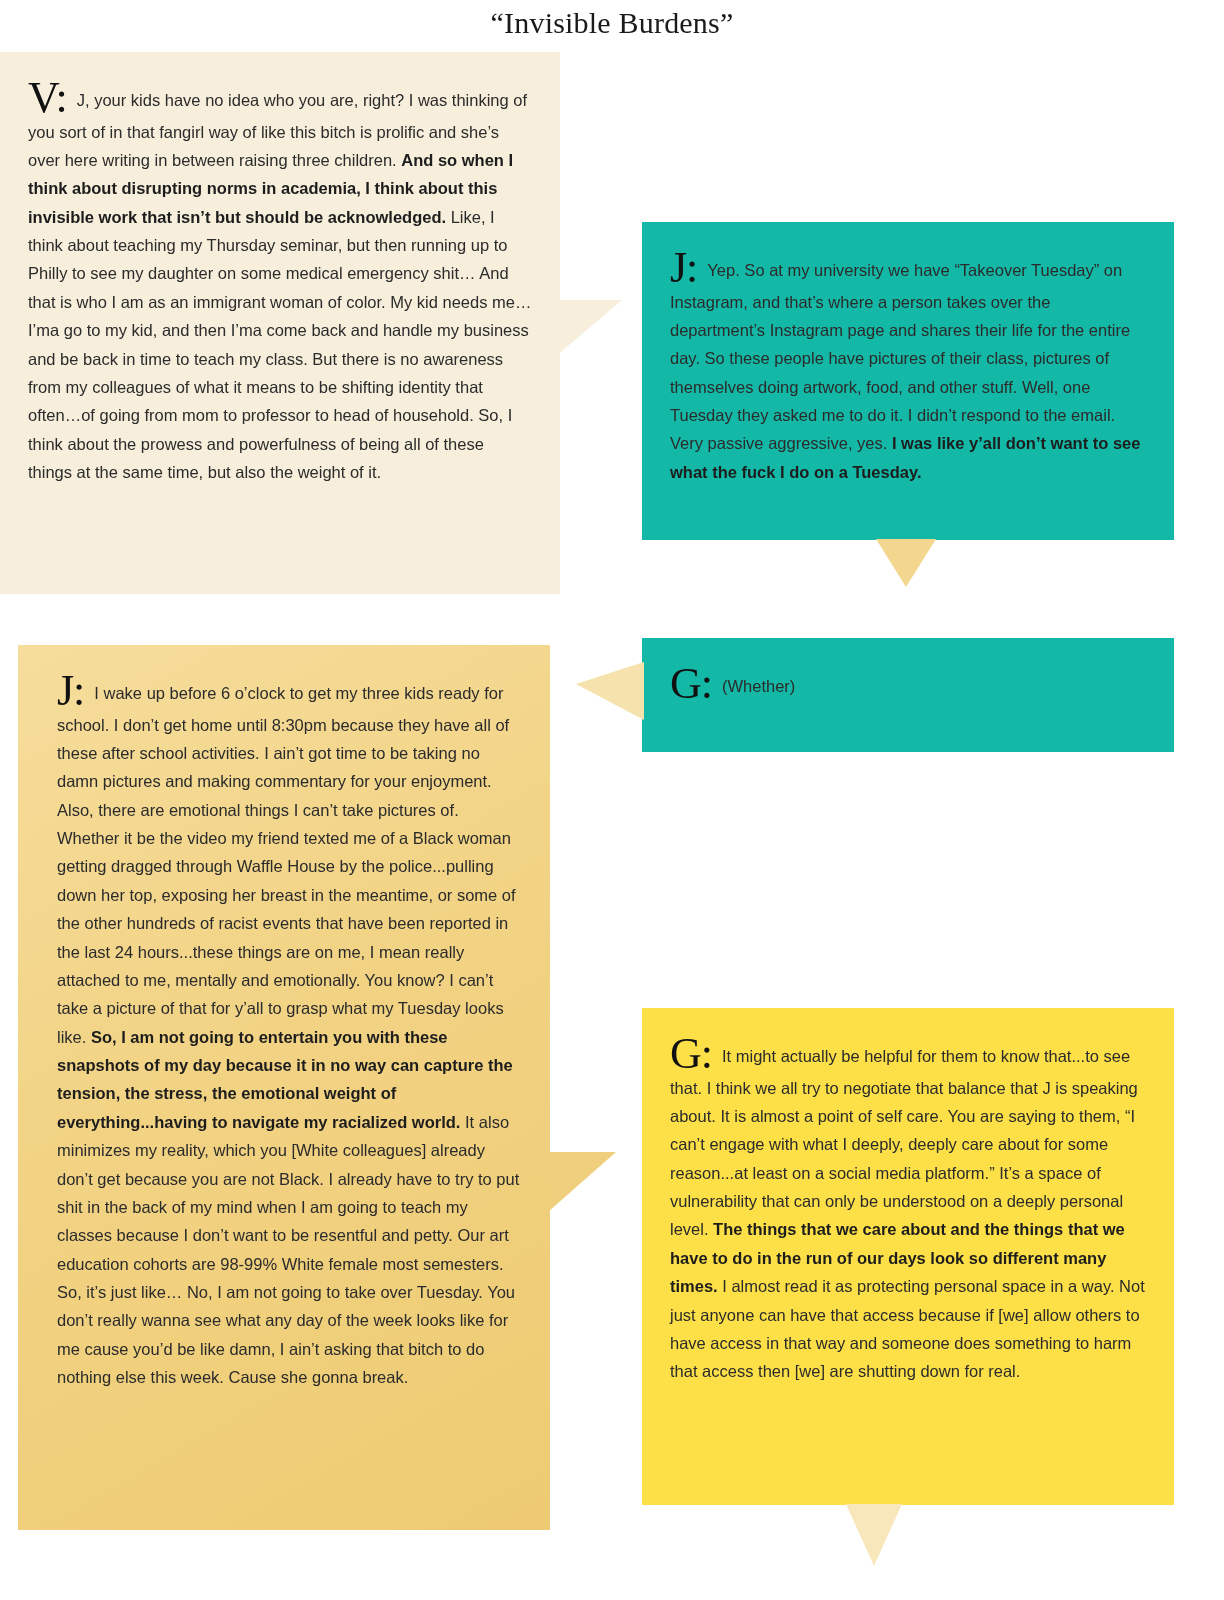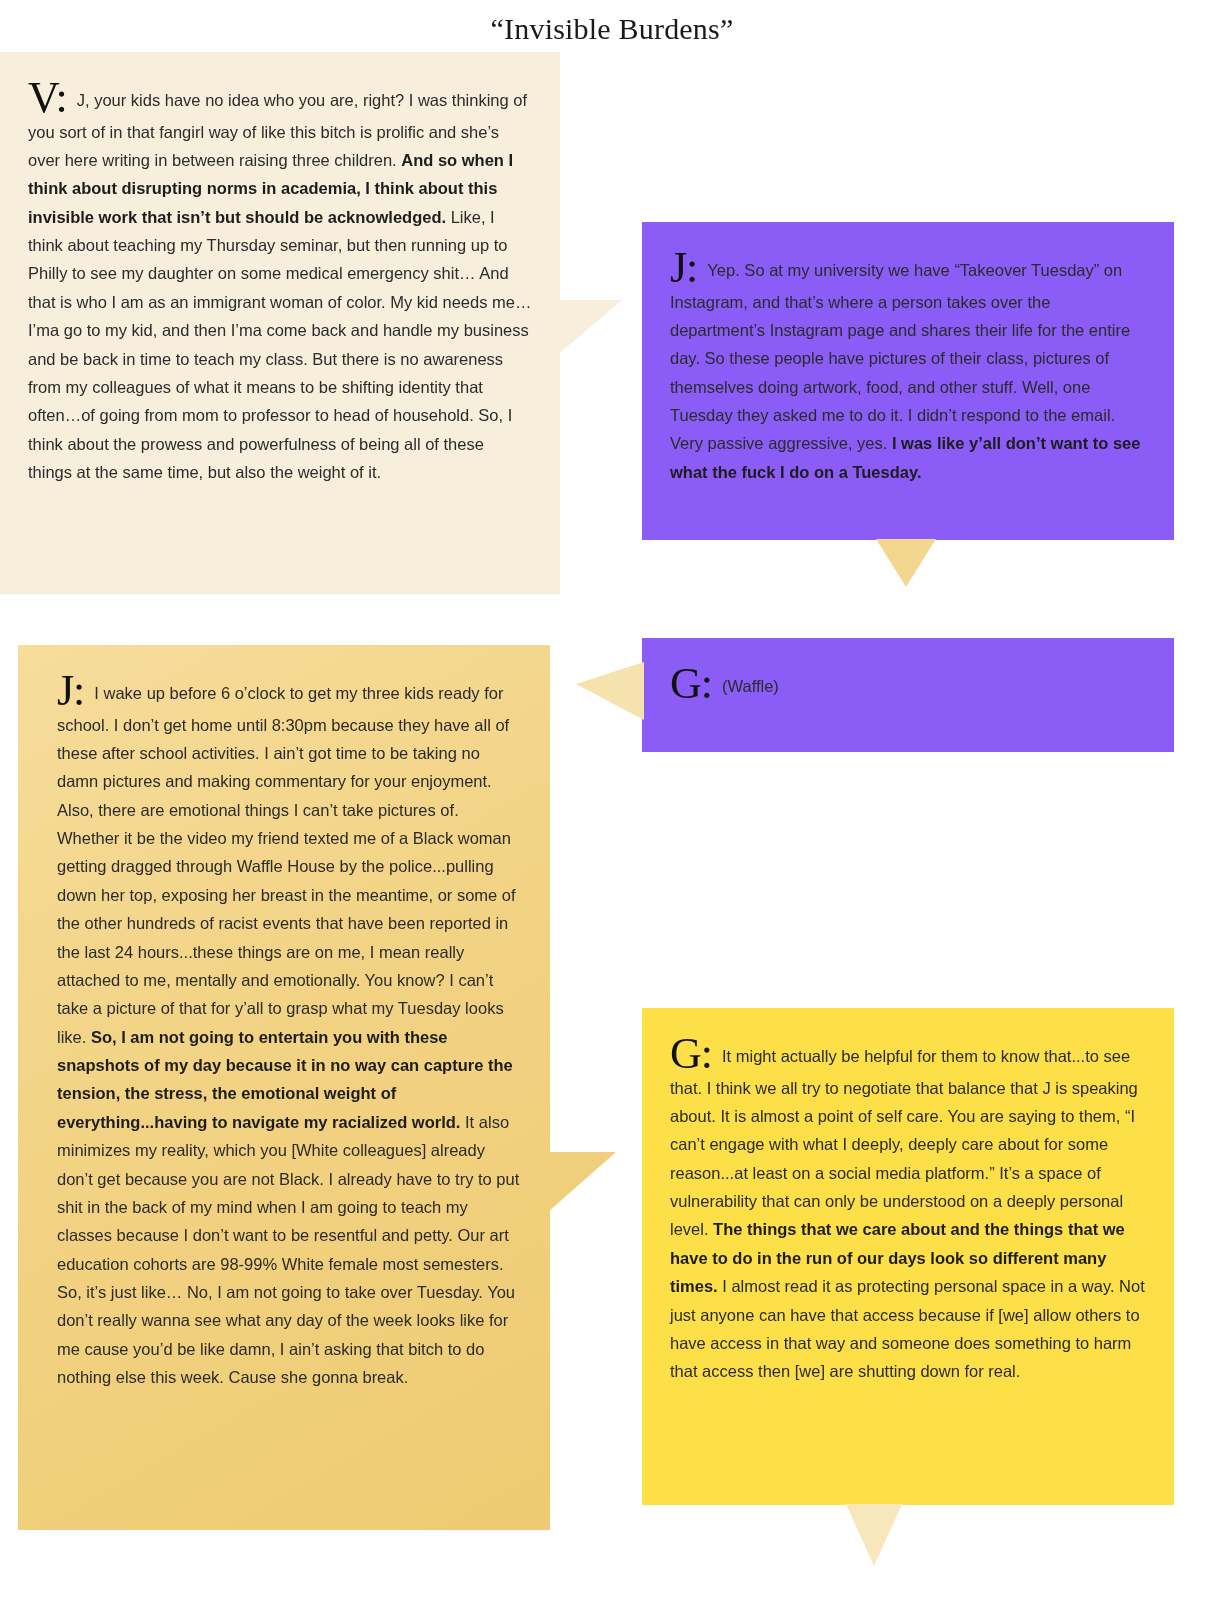--- a/index.html
+++ b/index.html
@@ -10,21 +10,21 @@
   body {
     width: 1224px;
     height: 1600px;
     position: relative;
     font-family: "Liberation Sans", sans-serif;
     overflow: hidden;
   }
 
   #page-title {
     position: absolute;
-    top: 12px;
+    top: 6px;
     left: 0;
     width: 1224px;
     text-align: center;
     font-family: "Liberation Serif", serif;
     font-size: 30px;
     color: #1a1a1a;
     letter-spacing: 0.2px;
   }
 
   .bubble {
@@ -48,21 +48,21 @@
   }
 
   .txt { display: inline; }
   .b { font-weight: bold; color: #1d1d1d; }
 
   
   .cream  { background: #f7efdc; }
   .golden {
     background: linear-gradient(150deg, #f6dd9c 0%, #f2d384 45%, #eecb72 100%);
   }
-  .lightgold { background: #8b5cf6; }
+  .lightgold { background: #14b8a6; }
   .softgold  { background: #fde047; }
 
   
   .tail {
     position: absolute;
     width: 0;
     height: 0;
   }
 
   
@@ -119,21 +119,21 @@
   <span class="speaker">V:</span><span class="txt">J, your kids have no idea who you are, right? I was thinking of you sort of in that fangirl way of like this bitch is prolific and she’s over here writing in between raising three children. </span><span class="txt b">And so when I think about disrupting norms in academia, I think about this invisible work that isn’t but should be acknowledged.</span><span class="txt"> Like, I think about teaching my Thursday seminar, but then running up to Philly to see my daughter on some medical emergency shit… And that is who I am as an immigrant woman of color. My kid needs me… I’ma go to my kid, and then I’ma come back and handle my business and be back in time to teach my class. But there is no awareness from my colleagues of what it means to be shifting identity that often…of going from mom to professor to head of household. So, I think about the prowess and powerfulness of being all of these things at the same time, but also the weight of it.</span>
 </div>
 <div class="tail" id="tail-v"></div>
 
 <div class="bubble lightgold" id="bubble-j1">
   <span class="speaker">J:</span><span class="txt">Yep. So at my university we have “Takeover Tuesday” on Instagram, and that’s where a person takes over the department’s Instagram page and shares their life for the entire day. So these people have pictures of their class, pictures of themselves doing artwork, food, and other stuff. Well, one Tuesday they asked me to do it. I didn’t respond to the email. Very passive aggressive, yes. </span><span class="txt b">I was like y’all don’t want to see what the fuck I do on a Tuesday.</span><span class="txt"></span>
 </div>
 <div class="tail" id="tail-j1"></div>
 
 <div class="bubble lightgold" id="bubble-g1">
-  <span class="speaker">G:</span><span class="txt">(Waffle)</span>
+  <span class="speaker">G:</span><span class="txt">(Whether)</span>
 </div>
 <div class="tail" id="tail-g1"></div>
 
 <div class="bubble golden" id="bubble-j2">
   <span class="speaker">J:</span><span class="txt">I wake up before 6 o’clock to get my three kids ready for school. I don’t get home until 8:30pm because they have all of these after school activities. I ain’t got time to be taking no damn pictures and making commentary for your enjoyment.  Also, there are emotional things I can’t take pictures of. Whether it be the video my friend texted me of a Black woman getting dragged through Waffle House by the police...pulling down her top, exposing her breast in the meantime, or some of the other hundreds of racist events that have been reported in the last 24 hours...these things are on me, I mean really attached to me, mentally and emotionally. You know? I can’t take a picture of that for y’all to grasp what my Tuesday looks like. </span><span class="txt b">So, I am not going to entertain you with these snapshots of my day because it in no way can capture the tension, the stress, the emotional weight of everything...having to navigate my racialized world.</span><span class="txt"> It also minimizes my reality, which you [White colleagues] already don’t get because you are not Black. I already have to try to put shit in the back of my mind when I am going to teach my classes because I don’t want to be resentful and petty. Our art education cohorts are 98-99% White female most semesters. So, it’s just like… No, I am not going to take over Tuesday. You don’t really wanna see what any day of the week looks like for me cause you’d be like damn, I ain’t asking that bitch to do nothing else this week. Cause she gonna break.</span>
 </div>
 <div class="tail" id="tail-j2"></div>
 
 <div class="bubble softgold" id="bubble-g2">
   <span class="speaker">G:</span><span class="txt">It might actually be helpful for them to know that...to see that. I think we all try to negotiate that balance that J is speaking about. It is almost a point of self care. You are saying to them, “I can’t engage with what I deeply, deeply care about for some reason...at least on a social media platform.” It’s a space of vulnerability that can only be understood on a deeply personal level. </span><span class="txt b">The things that we care about and the things that we have to do in the run of our days look so different many times.</span><span class="txt"> I almost read it as protecting personal space in a way. Not just anyone can have that access because if [we] allow others to have access in that way and someone does something to harm that access then [we] are shutting down for real.</span>

